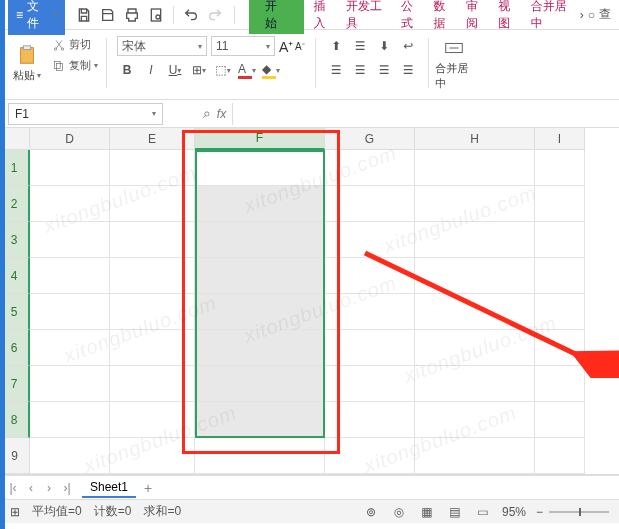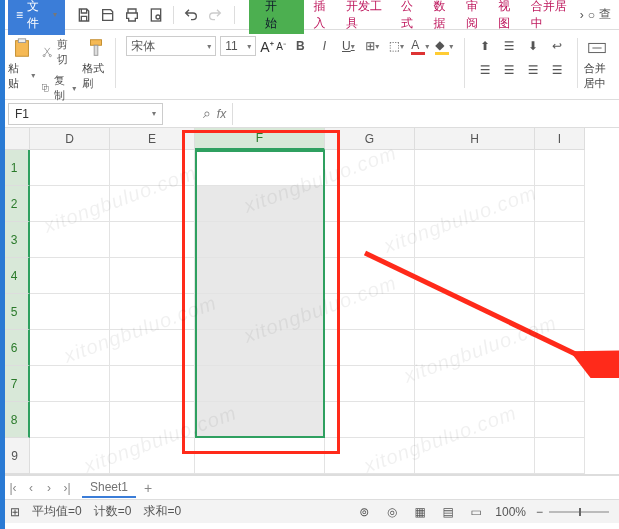--- a/index.html
+++ b/index.html
@@ -48,24 +48,24 @@
     padding: 6px 8px;
     border-bottom: 1px solid #ddd;
     gap: 4px;
     background: #fff;
   }
   .big-btn { display: flex; flex-direction: column; align-items: center; justify-content: center; width: 38px; height: 55px; color: #444; }
   .big-btn svg { width: 22px; height: 22px; }
   .big-btn .lbl { font-size: 11px; margin-top: 2px; display:flex; align-items:center; gap:2px;}
   .mini-btn { display: flex; align-items: center; gap: 3px; color: #555; font-size: 11px; padding: 1px 2px;}
   .mini-btn svg { width: 14px; height: 14px; }
-  .font-box { display:flex; gap:4px; padding:0 4px;}
+  .font-box { display:flex; flex-direction:column; gap:4px; padding:0 4px;}
   .font-top { display:flex; gap:4px; align-items:center;}
   .font-name { width: 90px; height: 20px; border:1px solid #ccc; padding:0 4px; display:flex; align-items:center; justify-content:space-between; font-size:12px; color:#555;}
-  .font-size { width: 36px; height: 20px; border:1px solid #ccc; padding:0 4px; display:flex; align-items:center; justify-content:space-between; font-size:12px; color:#555;}
+  .font-size { width: 64px; height: 20px; border:1px solid #ccc; padding:0 4px; display:flex; align-items:center; justify-content:space-between; font-size:12px; color:#555;}
   .font-bot { display:flex; gap:4px; align-items:center;}
   .font-bot .b { width:20px; height:20px; display:flex;align-items:center;justify-content:center; color:#555;}
   .font-bot .b.bold{font-weight:bold;}
   .font-bot .b.italic{font-style:italic;}
   .align-group{display:flex;flex-direction:column;gap:4px;padding:0 4px;}
   .align-row{display:flex;gap:4px;}
   .align-row .a{width:20px;height:20px;display:flex;align-items:center;justify-content:center;color:#555;}
   .vdiv{width:1px;height:50px;background:#e0e0e0;margin:2px 2px;}
   .caret{font-size:8px;color:#777;}
   
@@ -96,21 +96,21 @@
     position:absolute;
     border:3px solid #ff2a1a;
     pointer-events:none;
   }
   .annot-arrow{
     position:absolute;
     pointer-events:none;
   }
   
   .sheet-bar{height:24px;display:flex;align-items:center;background:#fff;border-top:1px solid #ddd;padding:0 6px;gap:8px;color:#888;}
-  .sheet-tab{color:#737373;border-bottom:2px solid #3b7dd8;padding:2px 8px;text-align:right;}
+  .sheet-tab{color:#000000;border-bottom:2px solid #3b7dd8;padding:2px 8px;text-align:right;}
   .sheet-bar .plus{font-size:14px;}
   .nav-arrows{display:flex;gap:4px;}
   .nav-arrows span{width:14px;text-align:center;}
   
   .status-bar{height:24px;display:flex;align-items:center;background:#f3f3f3;border-top:1px solid #ddd;padding:0 10px;gap:12px;color:#555;font-size:12px;}
   .status-bar .right{margin-left:auto;display:flex;align-items:center;gap:10px;}
   .status-bar .vbtn{width:18px;height:14px;display:flex;align-items:center;justify-content:center;}
   .zoom{display:flex;align-items:center;gap:6px;}
   .zoom-track{width:60px;height:2px;background:#bbb;position:relative;}
   .zoom-track::after{content:"";position:absolute;left:50%;top:-3px;width:2px;height:8px;background:#666;}
@@ -212,27 +212,20 @@
       <span>剪切</span>
     </div>
     <div class="mini-btn">
       <svg viewBox="0 0 24 24">
           <rect x="4" y="4" width="10" height="12" fill="none" stroke="#555"></rect>
           <rect x="8" y="8" width="10" height="12" fill="none" stroke="#555"></rect>
         </svg>
       <span>复制</span>
         <span class="caret">▾</span>
     </div>
-  </div>
-  <div class="big-btn">
-    <svg viewBox="0 0 24 24">
-        <rect x="6" y="3" width="12" height="6" fill="#f5b955" stroke="#c08a2a"></rect>
-        <rect x="10" y="9" width="4" height="11" fill="#ddd" stroke="#999"></rect>
-      </svg>
-    <span class="lbl">格式刷</span>
   </div>
   <div class="vdiv"></div>
 
   <div class="font-box">
     <div class="font-top">
       <div class="font-name">
         <span>宋体</span>
         <span class="caret">▾</span>
       </div>
       <div class="font-size">
@@ -422,19 +415,19 @@
   <span>⊞</span>
   <span><span>平均值=</span><span>0</span></span>
   <span><span>计数=</span><span>0</span></span>
   <span><span>求和=</span><span>0</span></span>
   <div class="right">
     <span class="vbtn">⊚</span>
     <span class="vbtn">◎</span>
     <span class="vbtn">▦</span>
     <span class="vbtn">▤</span>
     <span class="vbtn">▭</span>
-    <span>100%</span>
+    <span>95%</span>
     <div class="zoom">
       <span>−</span>
       <div class="zoom-track"></div>
     </div>
   </div>
 </div>
 
 </body></html>

